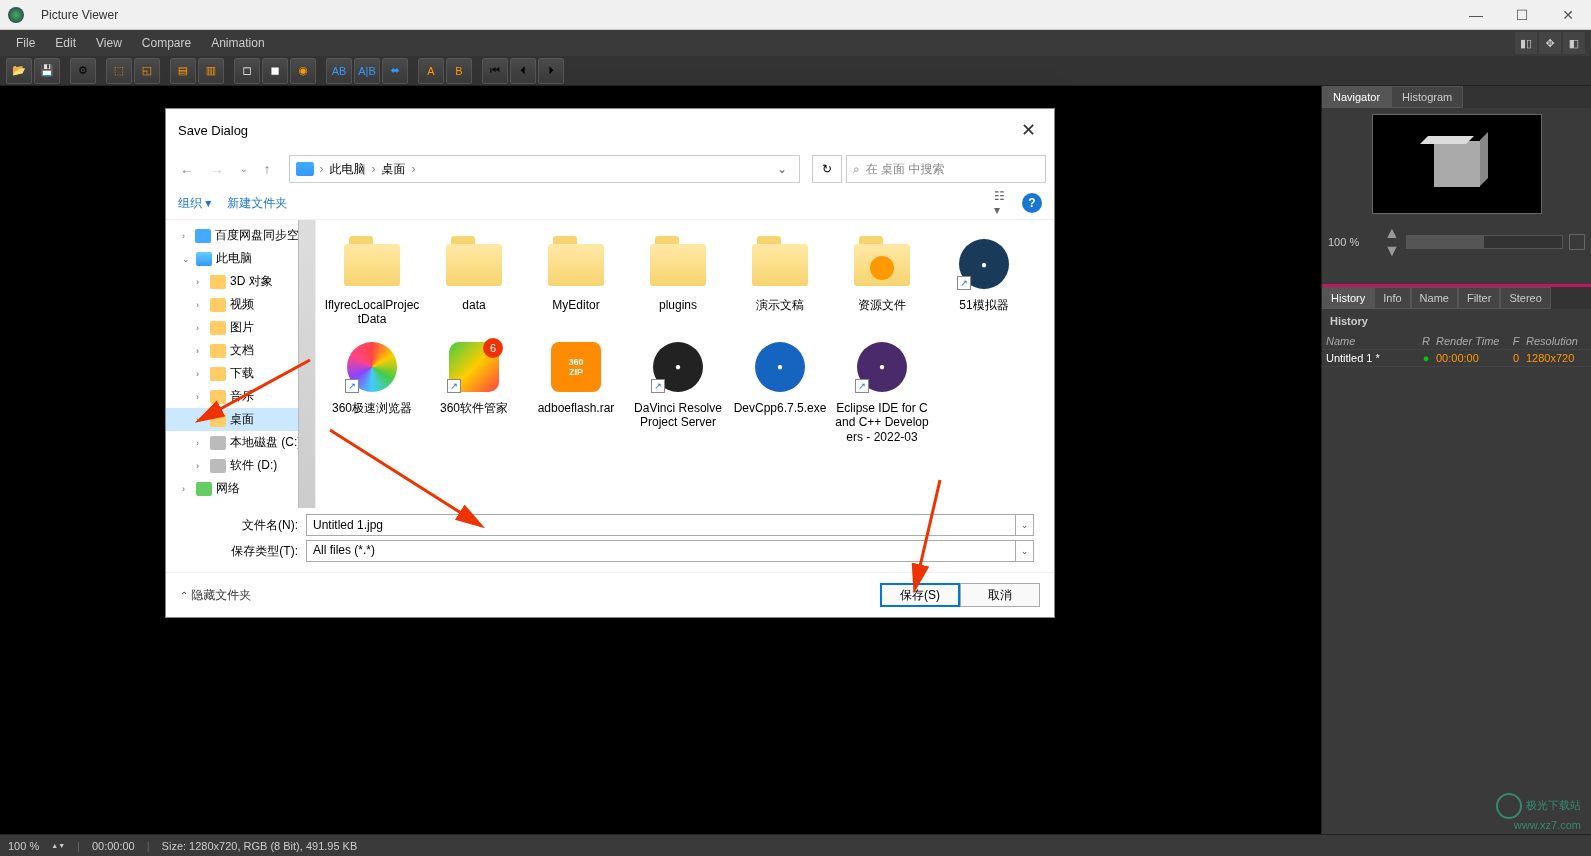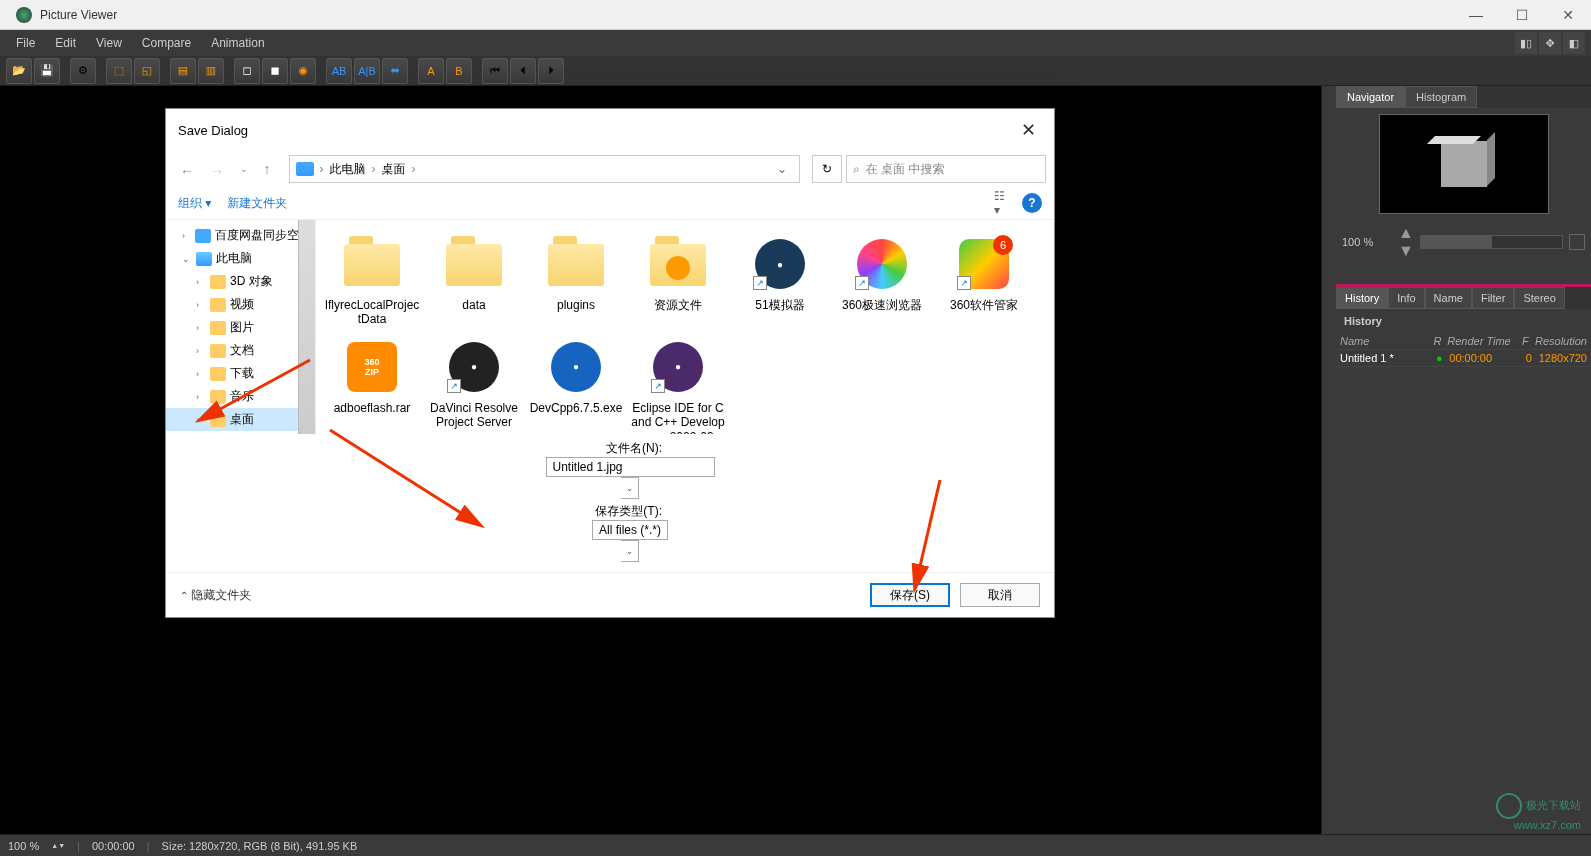--- a/index.html
+++ b/index.html
@@ -1,19 +1,19 @@
 <!DOCTYPE html>
 <html><head>
 <meta charset="utf-8">
 <style>
 * { margin: 0; padding: 0; box-sizing: border-box; font-family: "Microsoft YaHei", Arial, sans-serif; }
 body { width: 1591px; height: 856px; background: #333; overflow: hidden; position: relative; }
 
 
-.titlebar { height: 30px; background: #f0f0f0; display: flex; align-items: center; padding-left: 16px; border-bottom: 1px solid #ccc; }
+.titlebar { height: 30px; background: #f0f0f0; display: flex; align-items: center; padding-left: 8px; border-bottom: 1px solid #ccc; gap: 9px; }
 .titlebar .app-icon { width: 16px; height: 16px; background: radial-gradient(circle, #4a6, #234); border-radius: 50%; margin-right: 8px; }
 .titlebar .title-text { font-size: 12px; color: #333; }
 .titlebar .win-controls { margin-left: auto; display: flex; }
 .titlebar .win-btn { width: 46px; height: 30px; display: flex; align-items: center; justify-content: center; font-size: 14px; color: #555; cursor: pointer; }
 
 
 .menubar { height: 26px; background: #3a3a3a; display: flex; align-items: center; padding-left: 6px; color: #ccc; font-size: 12px; }
 .menubar .menu-item { padding: 4px 10px; cursor: pointer; }
 .menubar .right-icons { margin-left: auto; display: flex; padding-right: 6px; gap: 2px; }
 .menubar .right-icons .icon-btn { width: 22px; height: 22px; background: #444; display: flex; align-items: center; justify-content: center; font-size: 11px; cursor: pointer; }
@@ -24,21 +24,21 @@
 .toolbar .tb-btn { width: 26px; height: 26px; background: linear-gradient(#4a4a4a, #3a3a3a); border: 1px solid #555; display: flex; align-items: center; justify-content: center; font-size: 11px; cursor: pointer; border-radius: 2px; }
 .toolbar .tb-btn.orange { color: #f90; }
 .toolbar .tb-btn.blue { color: #39f; }
 .toolbar .tb-btn.white { color: #fff; }
 
 
 .main { display: flex; height: calc(100% - 108px); }
 .viewport { flex: 1; background: #000; position: relative; }
 
 
-.right-panel { width: 270px; background: #3a3a3a; border-left: 1px solid #222; display: flex; flex-direction: column; padding-left: 14px; }
+.right-panel { width: 270px; background: #3a3a3a; border-left: 1px solid #222; display: flex; flex-direction: column; }
 .right-panel .tab-row { display: flex; background: #333; }
 .right-panel .tab-row .tab { padding: 4px 10px; font-size: 11px; color: #ccc; background: #444; border: 1px solid #555; cursor: pointer; }
 .right-panel .tab-row .tab.active { background: #555; color: #fff; }
 .navigator-preview { margin: 6px auto; width: 170px; height: 100px; background: #000; border: 1px solid #666; position: relative; display: flex; align-items: center; justify-content: center; }
 .cube-preview { width: 46px; height: 46px; background: #aaa; position: relative; transform: rotate(0); }
 .cube-preview::before { content:""; position:absolute; left:-10px; top:-5px; width:46px; height:8px; background:#ddd; transform: skewX(-45deg); }
 .cube-preview::after { content:""; position:absolute; right:-8px; top:-5px; width:8px; height:46px; background:#888; transform: skewY(-45deg); }
 .zoom-row { display: flex; align-items: center; padding: 4px 6px; gap: 6px; }
 .zoom-label { color: #ccc; font-size: 11px; width: 50px; }
 .zoom-slider { flex: 1; height: 14px; background: linear-gradient(to right, #555 50%, #333 50%); border: 1px solid #555; }
@@ -107,30 +107,30 @@
 .file-item { width: 100px; display: flex; flex-direction: column; align-items: center; text-align: center; padding: 4px 2px; cursor: pointer; font-size: 12px; }
 .file-icon { width: 70px; height: 60px; display: flex; align-items: center; justify-content: center; margin-bottom: 4px; position: relative; }
 .file-icon.folder { }
 .file-icon.folder::before { content:""; position:absolute; width: 56px; height: 42px; background: linear-gradient(#ffe9a6, #f7d46f); border-radius: 3px; bottom: 8px; }
 .file-icon.folder::after { content:""; position:absolute; width: 24px; height: 8px; background: #f7d46f; border-radius: 3px 3px 0 0; bottom: 50px; left: 12px; }
 .file-icon .overlay { position: absolute; z-index: 2; }
 .file-label { line-height: 1.2; word-break: break-all; max-height: 60px; overflow: hidden; }
 .shortcut-arrow { position: absolute; left: 8px; bottom: 4px; width: 14px; height: 14px; background: #fff; border: 1px solid #888; display: flex; align-items: center; justify-content: center; font-size: 9px; color: #1976d2; z-index: 3; }
 
 .dlg-fields { padding: 6px 20px 6px 60px; }
-.field-row { display: flex; align-items: center; margin-bottom: 4px; flex-direction: column; }
+.field-row { display: flex; align-items: center; margin-bottom: 4px; }
 .field-row .field-label { width: 80px; text-align: right; padding-right: 8px; font-size: 12px; }
 .field-row .field-input { flex: 1; height: 22px; border: 1px solid #aaa; padding: 2px 6px; font-size: 12px; }
 .field-row .field-select { flex: 1; height: 22px; border: 1px solid #aaa; padding: 2px 6px; font-size: 12px; background: #fff; }
 .field-row .drop-arrow { width: 18px; height: 22px; border: 1px solid #aaa; border-left: none; display: flex; align-items: center; justify-content: center; font-size: 9px; color: #555; cursor: pointer; }
 
 .dlg-footer { display: flex; align-items: center; padding: 10px 14px; border-top: 1px solid #eee; }
 .dlg-footer .hide-folders { cursor: pointer; color: #333; font-size: 12px; }
 .dlg-footer .hide-folders::before { content: "⌃ "; font-size: 10px; }
-.dlg-footer .btns { margin-left: auto; display: flex; gap: 10px; }
+.dlg-footer .btns { margin-left: auto; display: flex; }
 .dlg-footer .btn { width: 80px; height: 24px; border: 1px solid #aaa; background: #f9f9f9; cursor: pointer; font-size: 12px; }
 .dlg-footer .btn.primary { border: 2px solid #0078d4; }
 
 
 .arrow { position: absolute; z-index: 100; pointer-events: none; }
 
 
 .watermark { position: absolute; right: 10px; bottom: 25px; font-size: 11px; color: #3a8; opacity: 0.7; line-height: 1.1; text-align: right; }
 .watermark .logo-circle { display:inline-block; width: 26px; height: 26px; border: 2px solid #3a8; border-radius: 50%; margin-right: 4px; vertical-align: middle; }
 </style>
@@ -358,21 +358,29 @@
           <div class="file-item">
             <div class="file-icon folder"></div>
             <div class="file-label">IflyrecLocalProjectData</div>
           </div>
           <div class="file-item">
             <div class="file-icon folder"></div>
             <div class="file-label">data</div>
           </div>
           <div class="file-item">
             <div class="file-icon folder"></div>
+            <div class="file-label">MyEditor</div>
+          </div>
+          <div class="file-item">
+            <div class="file-icon folder"></div>
             <div class="file-label">plugins</div>
+          </div>
+          <div class="file-item">
+            <div class="file-icon folder"></div>
+            <div class="file-label">演示文稿</div>
           </div>
           <div class="file-item">
             <div class="file-icon folder">
               <div class="overlay" style="width:24px;height:24px;border-radius:50%;background:#f90;bottom:14px;"></div>
             </div>
             <div class="file-label">资源文件</div>
           </div>
           <div class="file-item">
             <div class="file-icon">
               <div style="width:50px;height:50px;border-radius:50%;background:#1a3a5a;display:flex;align-items:center;justify-content:center;color:#fff;font-size:10px;">●</div>

